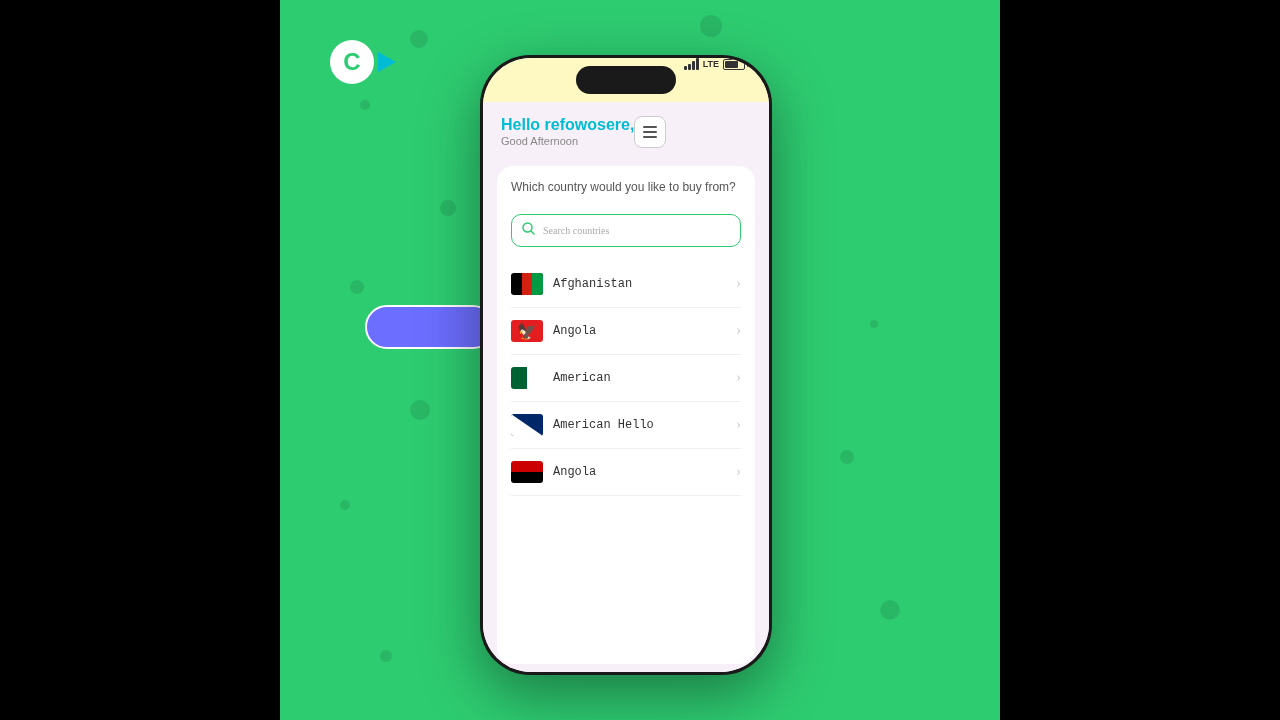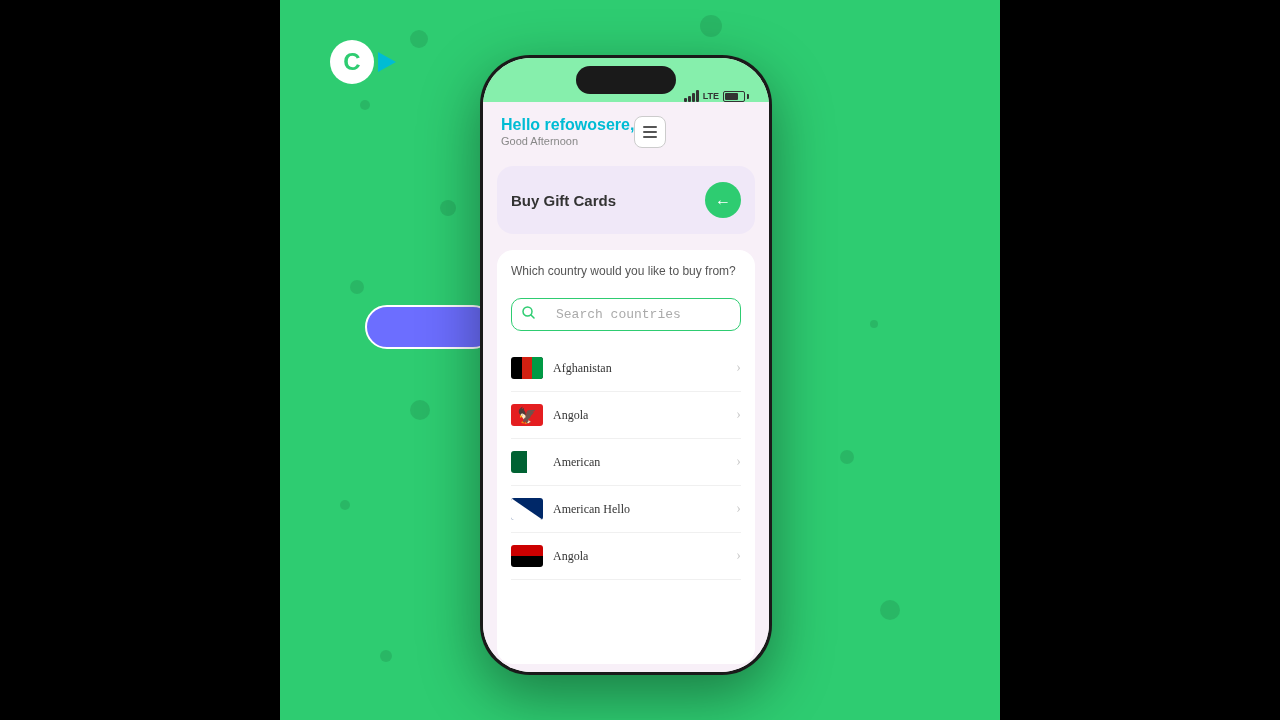--- a/index.html
+++ b/index.html
@@ -98,24 +98,24 @@
       height: 100%;
       background: #f0f0f0;
       border-radius: 48px;
       overflow: hidden;
       display: flex;
       flex-direction: column;
     }
 
     
     .status-bar {
-      background: #86efac;
+      background: #fef9c3;
       height: 44px;
       display: flex;
-      align-items: flex-end;
+      align-items: flex-start;
       justify-content: space-between;
       padding: 0 20px;
       position: relative;
       flex-shrink: 0;
     }
 
     .notch {
       position: absolute;
       top: 8px;
       left: 50%;
@@ -294,24 +294,23 @@
       margin-bottom: 14px;
       gap: 8px;
     }
 
     .search-icon-svg {
       color: #2ecc71;
       font-size: 13px;
     }
 
     .search-placeholder {
-      font-size: 13px;
+      font-size: 10px;
       color: #aaa;
-      font-family: Liberation Mono, monospace;
-      margin-left: 13px;
+      font-family: Liberation Serif, serif;
     }
 
     .country-list {
       display: flex;
       flex-direction: column;
     }
 
     .country-item {
       display: flex;
       align-items: center;
@@ -330,21 +329,21 @@
       width: 32px;
       height: 22px;
       border-radius: 3px;
       overflow: hidden;
       flex-shrink: 0;
     }
 
     .country-name {
       font-size: 12px;
       color: #333;
-      font-family: Liberation Serif, serif;
+      font-family: Liberation Mono, monospace;
     }
 
     .chevron-right {
       color: #ccc;
       font-size: 14px;
     }
 
     
     .flag-afghanistan {
       background: #000;
@@ -490,26 +489,20 @@
             <div class="greeting-hello">Hello refowosere,</div>
             <div class="greeting-sub">Good Afternoon</div>
           </div>
           <div class="menu-btn">
             <div class="menu-line"></div>
             <div class="menu-line"></div>
             <div class="menu-line"></div>
           </div>
         </div>
 
-        <div class="buy-section">
-          <span class="buy-title">Buy Gift Cards</span>
-          <div class="back-btn">
-            <span class="back-arrow">←</span>
-          </div>
-        </div>
 
         <div class="country-section">
           <div class="country-question">Which country would you like to buy from?</div>
 
           <div class="search-box">
             <span class="search-icon-svg">
               <svg width="13" height="13" viewBox="0 0 13 13" fill="none" xmlns="http://www.w3.org/2000/svg">
                 <circle cx="5.5" cy="5.5" r="4.5" stroke="#2ecc71" stroke-width="1.5"></circle>
                 <line x1="9" y1="9" x2="12" y2="12" stroke="#2ecc71" stroke-width="1.5" stroke-linecap="round"></line>
               </svg>

